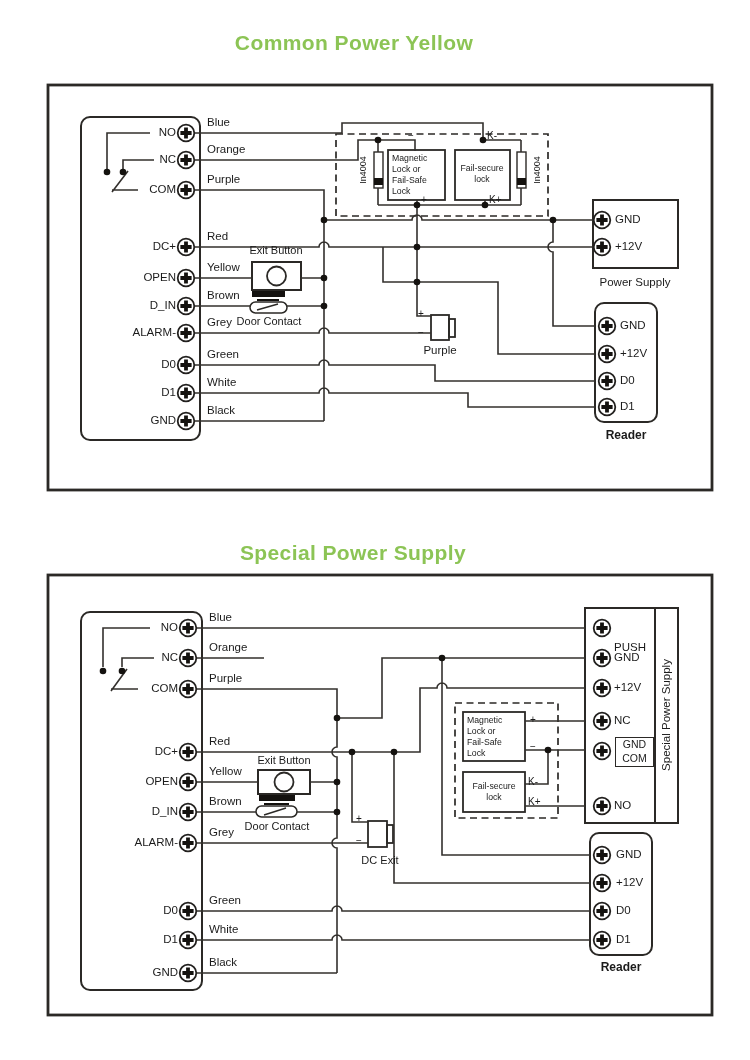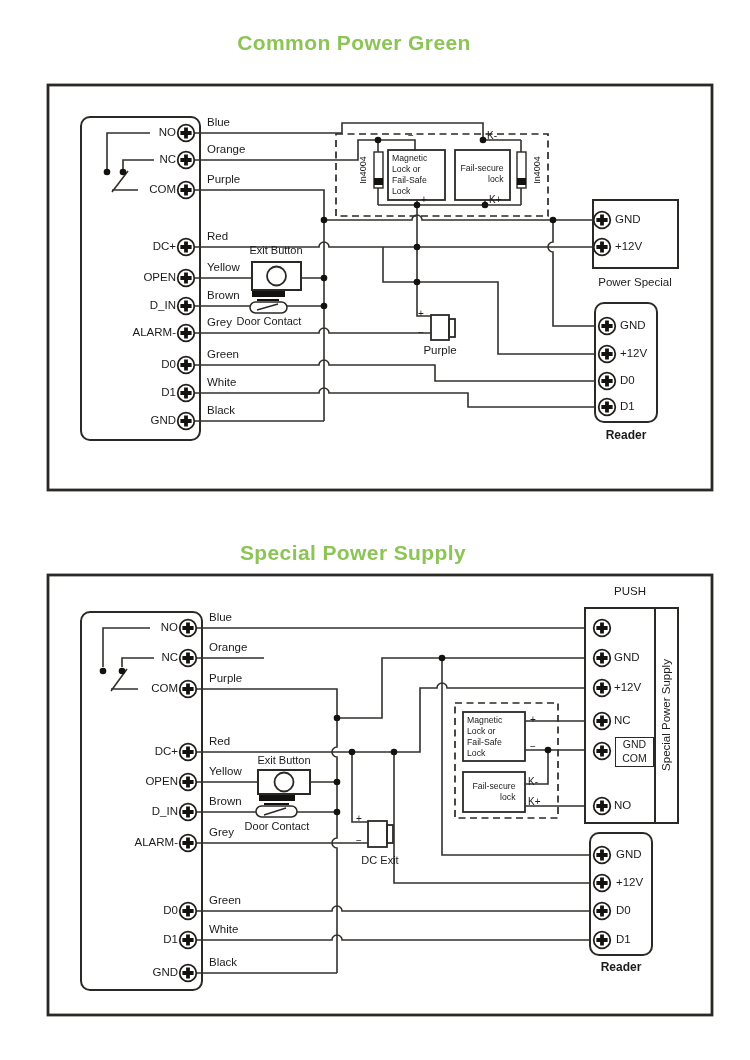--- a/index.html
+++ b/index.html
@@ -7,21 +7,21 @@
          font-family:"Liberation Sans", sans-serif;}
   svg{position:absolute;left:0;top:0;}
   .lbl{position:absolute;font-size:11.5px;color:#1b1b1b;line-height:1.12;white-space:pre-line;}
   .tc{transform:translateX(-50%);} 
   .rot{transform:translate(-50%,-50%) rotate(-90deg);white-space:nowrap;}
   .title{font-size:21px;font-weight:700;letter-spacing:0.4px;white-space:nowrap;}
   .sm{font-size:11px;}
   .xs{font-size:8.7px;line-height:1.28;}
   .sign{font-size:10px;}
   .bold{font-weight:700;}
-  .ctr{text-align:right;}
+  .ctr{text-align:center;}
   .gndcom{position:absolute;left:615px;top:737px;width:37px;height:28px;border:1.6px solid #2b2926;
           font-size:10.5px;line-height:1.3;text-align:center;white-space:pre-line;color:#1b1b1b;}
 </style>
 </head>
 <body>
 
 <div id="stage">
 
   <svg width="750" height="1060" viewBox="0 0 750 1060">
     <defs>
@@ -172,21 +172,21 @@
         <use href="#scr" transform="translate(602,721)"></use>
       <use href="#scr" transform="translate(602,751)"></use>
         <use href="#scr" transform="translate(602,806)"></use>
       <use href="#scr" transform="translate(602,855)"></use>
         <use href="#scr" transform="translate(602,883)"></use>
       <use href="#scr" transform="translate(602,911)"></use>
         <use href="#scr" transform="translate(602,940)"></use>
     </g>
   </svg>
 
-  <div class="lbl title tc" style="left:354px;top:31px;color:#8cc455;">Common Power Green</div>
+  <div class="lbl title tc" style="left:354px;top:31px;color:#8cc455;">Common Power Yellow</div>
   <div class="lbl title tc" style="left:353px;top:541px;color:#8cc455;">Special Power Supply</div>
 
   <div class="lbl" style="right:574px;top:126px;">NO</div>
   <div class="lbl" style="right:574px;top:153px;">NC</div>
   <div class="lbl" style="right:574px;top:183px;">COM</div>
   <div class="lbl" style="right:574px;top:240px;">DC+</div>
   <div class="lbl" style="right:574px;top:271px;">OPEN</div>
   <div class="lbl" style="right:574px;top:299px;">D_IN</div>
   <div class="lbl" style="right:574px;top:326px;">ALARM-</div>
   <div class="lbl" style="right:574px;top:358px;">D0</div>
@@ -218,21 +218,21 @@
 lock</div>
   <div class="lbl sign" style="left:408px;top:130px;">−</div>
   <div class="lbl sign" style="left:421px;top:194px;">+</div>
   <div class="lbl sign" style="left:487px;top:130px;">K-</div>
   <div class="lbl sign" style="left:489px;top:194px;">K+</div>
   <div class="lbl rot" style="left:363px;top:170px;font-size:9px;">In4004</div>
   <div class="lbl rot" style="left:537px;top:170px;font-size:9px;">In4004</div>
 
   <div class="lbl" style="left:615px;top:213px;">GND</div>
   <div class="lbl" style="left:615px;top:240px;">+12V</div>
-  <div class="lbl tc" style="left:635px;top:276px;">Power Special</div>
+  <div class="lbl tc" style="left:635px;top:276px;">Power Supply</div>
   <div class="lbl" style="left:620px;top:319px;">GND</div>
   <div class="lbl" style="left:620px;top:347px;">+12V</div>
   <div class="lbl" style="left:620px;top:374px;">D0</div>
   <div class="lbl" style="left:620px;top:400px;">D1</div>
   <div class="lbl bold tc" style="left:626px;top:429px;font-size:12px;">Reader</div>
 
   <div class="lbl" style="right:572px;top:621px;">NO</div>
   <div class="lbl" style="right:572px;top:651px;">NC</div>
   <div class="lbl" style="right:572px;top:682px;">COM</div>
   <div class="lbl" style="right:572px;top:745px;">DC+</div>
@@ -264,21 +264,21 @@
 Lock or
 Fail-Safe
 Lock</div>
   <div class="lbl xs tc ctr" style="left:494px;top:781px;">Fail-secure
 lock</div>
   <div class="lbl sign" style="left:530px;top:714px;">+</div>
   <div class="lbl sign" style="left:530px;top:741px;">−</div>
   <div class="lbl sign" style="left:528px;top:776px;">K-</div>
   <div class="lbl sign" style="left:528px;top:796px;">K+</div>
 
-  <div class="lbl" style="left:614px;top:585px;">PUSH</div>
+  <div class="lbl" style="left:614px;top:641px;">PUSH</div>
   <div class="lbl" style="left:614px;top:651px;">GND</div>
   <div class="lbl" style="left:614px;top:681px;">+12V</div>
   <div class="lbl" style="left:614px;top:714px;">NC</div>
   <div class="lbl" style="left:614px;top:799px;">NO</div>
   <div class="gndcom">GND
 COM</div>
   <div class="lbl rot" style="left:666px;top:715px;">Special Power Supply</div>
 
   <div class="lbl" style="left:616px;top:848px;">GND</div>
   <div class="lbl" style="left:616px;top:876px;">+12V</div>

